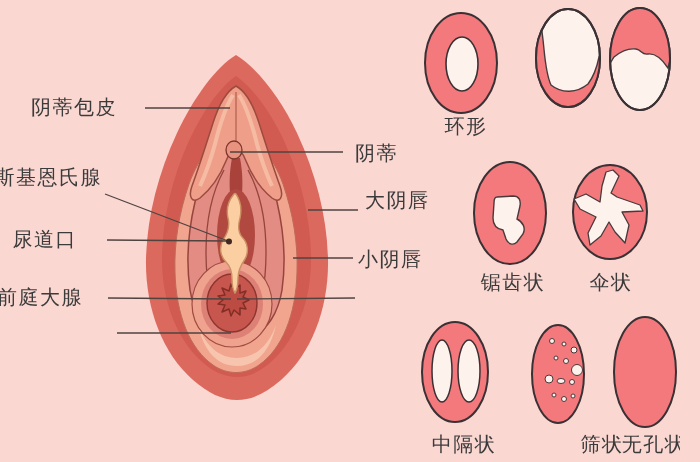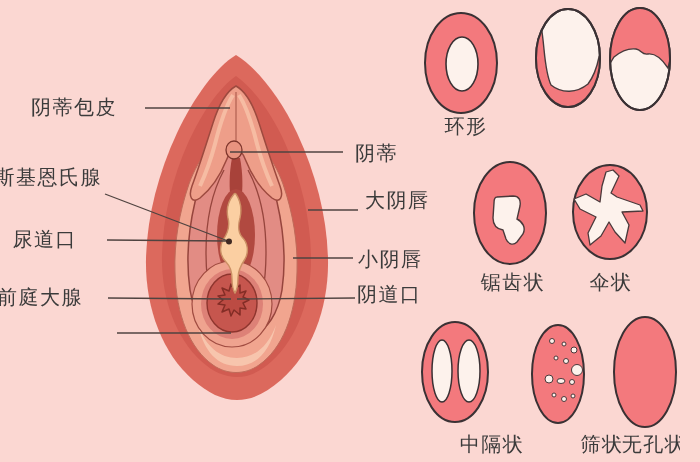--- a/index.html
+++ b/index.html
@@ -136,22 +136,21 @@
   </svg>
 
   <span class="lbl" style="right:563px;top:95px;">阴蒂包皮</span>
   <span class="lbl" style="right:578px;top:165px;">斯基恩氏腺</span>
   <span class="lbl" style="right:603px;top:227px;">尿道口</span>
   <span class="lbl" style="right:597px;top:285px;">前庭大腺</span>
 
   <span class="lbl" style="left:355px;top:141px;">阴蒂</span>
   <span class="lbl" style="left:365px;top:188px;">大阴唇</span>
   <span class="lbl" style="left:358px;top:247px;">小阴唇</span>
-  <span class="lbl" style="left:357px;top:282px;">阴道口</span>
 
   <span class="lbl centered" style="left:466px;top:114px;">环形</span>
   <span class="lbl centered" style="left:513px;top:270px;">锯齿状</span>
   <span class="lbl centered" style="left:611px;top:270px;">伞状</span>
-  <span class="lbl centered" style="left:464px;top:432px;margin-left:28px;">中隔状</span>
+  <span class="lbl centered" style="left:464px;top:432px;">中隔状</span>
   <span class="lbl centered" style="left:562px;top:432px;margin-left:40px;">筛状</span>
   <span class="lbl centered" style="left:654px;top:432px;">无孔状</span>
 
 </div>
 
 </body></html>

